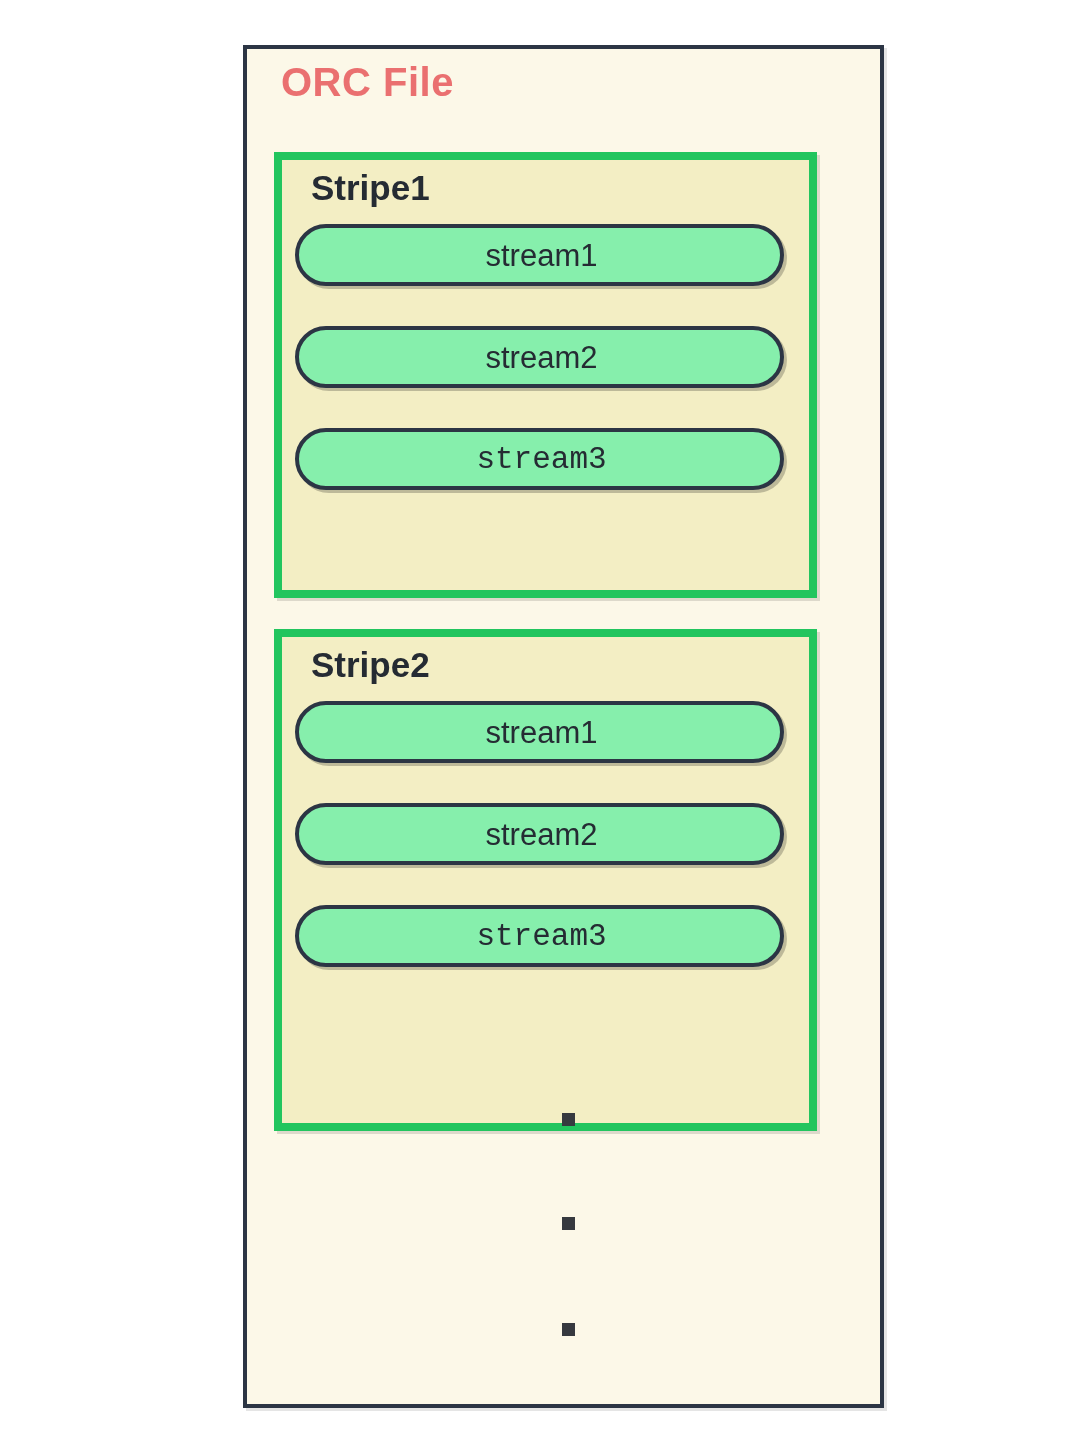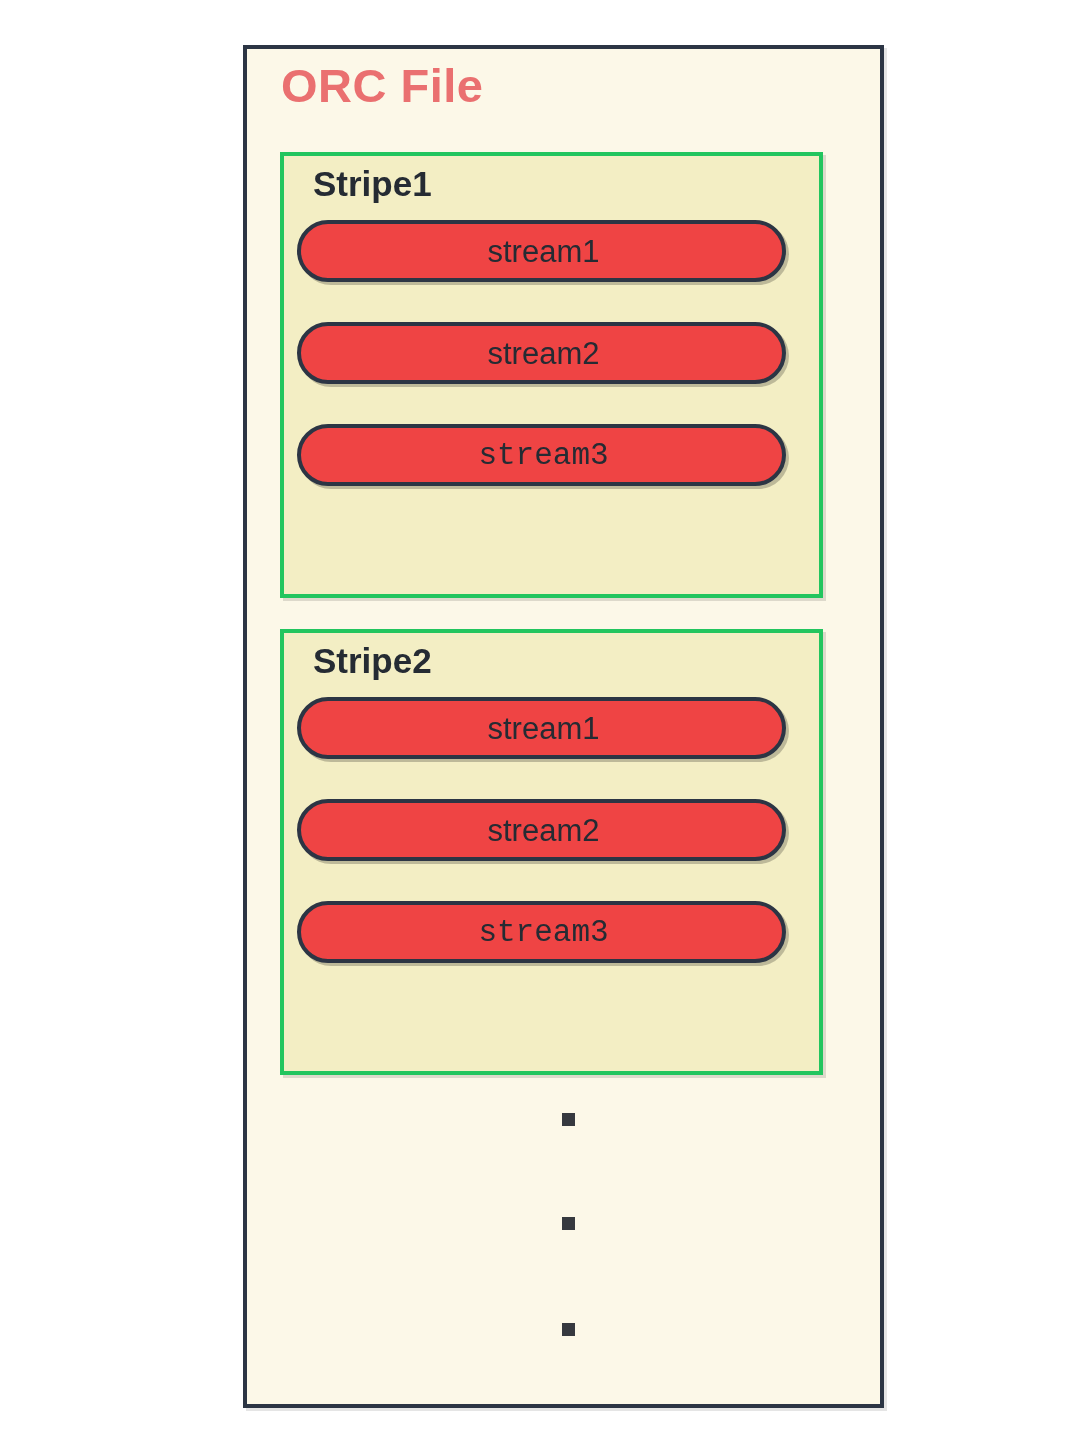--- a/index.html
+++ b/index.html
@@ -26,60 +26,60 @@
     box-sizing: border-box;
     background: #fcf8e8;
     border: 4px solid #2c3544;
     box-shadow: 3px 3px 0 0 rgba(0,0,0,0.10);
   }
 
   .orc-title {
     position: absolute;
     left: 34px;
     top: 10px;
-    font-size: 47px;
+    font-size: 40px;
     font-weight: bold;
     color: #ea7070;
     letter-spacing: 0.5px;
     line-height: 1.15;
     white-space: nowrap;
   }
 
   
   .stripe {
     position: absolute;
-    left: 33px;
+    left: 27px;
     width: 543px;
     box-sizing: border-box;
     background: #f3eec4;
-    border: 4px solid #22c55e;
+    border: 8px solid #22c55e;
     box-shadow: 3px 3px 0 0 rgba(0,0,0,0.12);
   }
   .stripe-1 { top: 103px; height: 446px; }
-  .stripe-2 { top: 580px; height: 446px; text-align: right; }
+  .stripe-2 { top: 580px; height: 502px; text-align: right; }
 
   .stripe-title {
     position: absolute;
     left: 29px;
     top: 8px;
     font-size: 35px;
     font-weight: bold;
     color: #252b33;
     line-height: 1.15;
     white-space: nowrap;
   }
 
   
   .stream-pill {
     position: absolute;
     left: 13px;
     width: 489px;
     height: 62px;
     box-sizing: border-box;
-    background: #ef4444;
+    background: #86efac;
     border: 4px solid #2c3544;
     border-radius: 31px;
     box-shadow: 3px 3px 0 0 rgba(0,0,0,0.22);
     display: flex;
     align-items: center;
     justify-content: center;
   }
   .stream-pill.p1 { top: 64px; }
   .stream-pill.p2 { top: 166px; }
   .stream-pill.p3 { top: 268px; font-family: Liberation Mono, monospace; }

